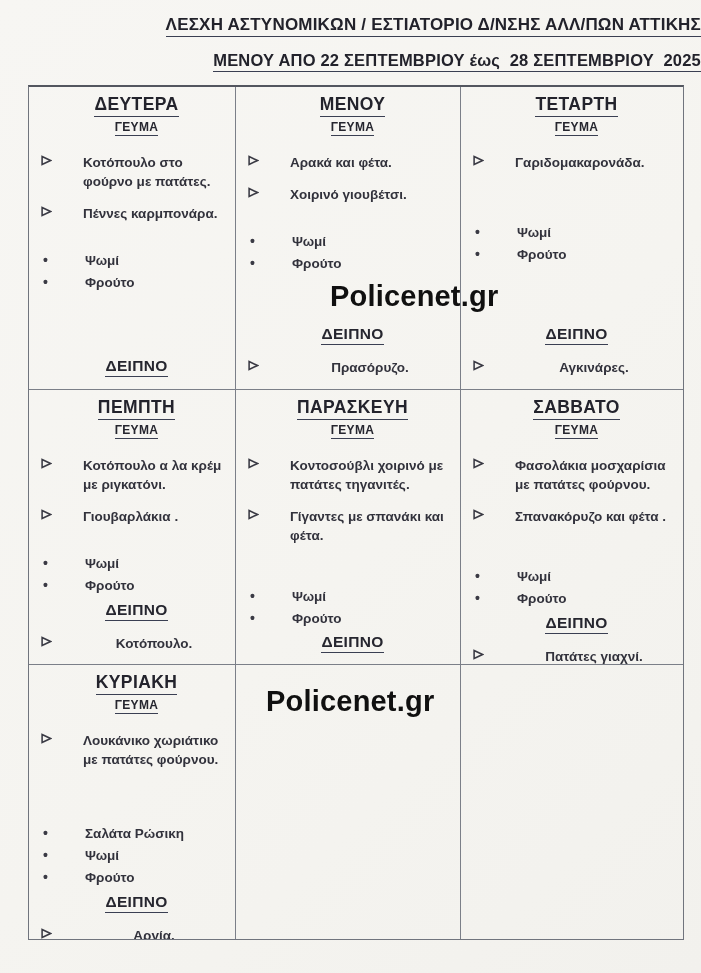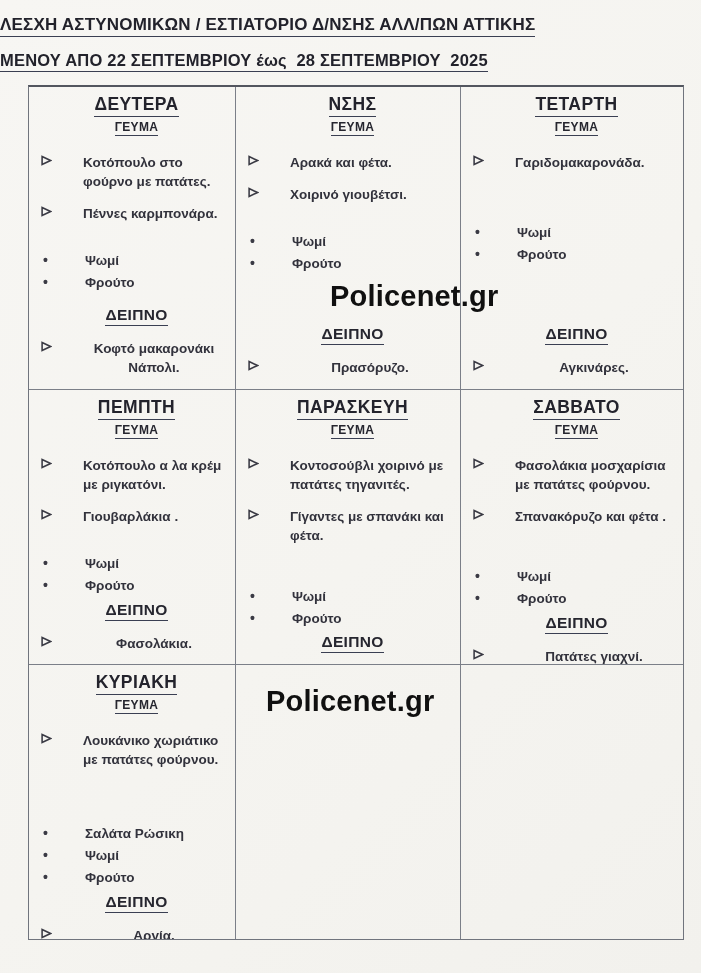--- a/index.html
+++ b/index.html
@@ -10,21 +10,21 @@
   }
   .page{
     position:relative;
     width:701px;height:973px;
     background:linear-gradient(135deg,#f7f6f3 0%,#f5f4f0 55%,#f2f1ed 100%);
     color:#2f2f38;
     overflow:hidden;
   }
   .title,.subtitle{
     position:absolute;left:0;right:0;
-    text-align:left;
+    text-align:right;
     font-weight:bold;
     color:#22222b;
     white-space:pre;
   }
   .title{top:15px;font-size:17px;letter-spacing:.2px;}
   .subtitle{top:51px;font-size:16.5px;letter-spacing:.2px;}
   .u{
     display:inline-block;
     border-bottom:1.6px solid #3a3f52;
     padding-bottom:1px;
@@ -129,35 +129,25 @@
             <span class="marker">•</span>
             <span class="txt">Ψωμί</span>
           </div>
           <div class="item">
             <span class="marker">•</span>
             <span class="txt">Φρούτο</span>
           </div>
         </div>
       <div class="dinner-block">
         <h3 class="meal dinner-h"><span class="u">ΔΕΙΠΝΟ</span></h3>
-        <div class="list dinner-list">
-            <div class="item">
-              <span class="marker">
-                <svg class="arrow-svg" viewBox="0 0 12 12">
-                  <path d="M1.2 1.6 L10.4 6 L1.2 10.4 Z" fill="none" stroke="currentColor" stroke-width="1.7" stroke-linejoin="miter"></path>
-                </svg>
-              </span>
-              <span class="txt">Κοφτό μακαρονάκι Νάπολι.</span>
-            </div>
-          </div>
-      </div>
-    </section>
-
-    <section class="cell">
-      <h2 class="day"><span class="u">ΝΣΗΣ</span></h2>
+      </div>
+    </section>
+
+    <section class="cell">
+      <h2 class="day"><span class="u">ΜΕΝΟΥ</span></h2>
       <h3 class="meal"><span class="u">ΓΕΥΜΑ</span></h3>
       <div class="list arrows">
           <div class="item">
             <span class="marker">
               <svg class="arrow-svg" viewBox="0 0 12 12">
                 <path d="M1.2 1.6 L10.4 6 L1.2 10.4 Z" fill="none" stroke="currentColor" stroke-width="1.7" stroke-linejoin="miter"></path>
               </svg>
             </span>
             <span class="txt">Αρακά και φέτα.</span>
           </div>
@@ -266,21 +256,21 @@
         </div>
       <div class="dinner-block">
         <h3 class="meal dinner-h"><span class="u">ΔΕΙΠΝΟ</span></h3>
         <div class="list dinner-list">
             <div class="item">
               <span class="marker">
                 <svg class="arrow-svg" viewBox="0 0 12 12">
                   <path d="M1.2 1.6 L10.4 6 L1.2 10.4 Z" fill="none" stroke="currentColor" stroke-width="1.7" stroke-linejoin="miter"></path>
                 </svg>
               </span>
-              <span class="txt">Φασολάκια.</span>
+              <span class="txt">Κοτόπουλο.</span>
             </div>
           </div>
       </div>
     </section>
 
     <section class="cell">
       <h2 class="day"><span class="u">ΠΑΡΑΣΚΕΥΗ</span></h2>
       <h3 class="meal"><span class="u">ΓΕΥΜΑ</span></h3>
       <div class="list arrows">
           <div class="item">

